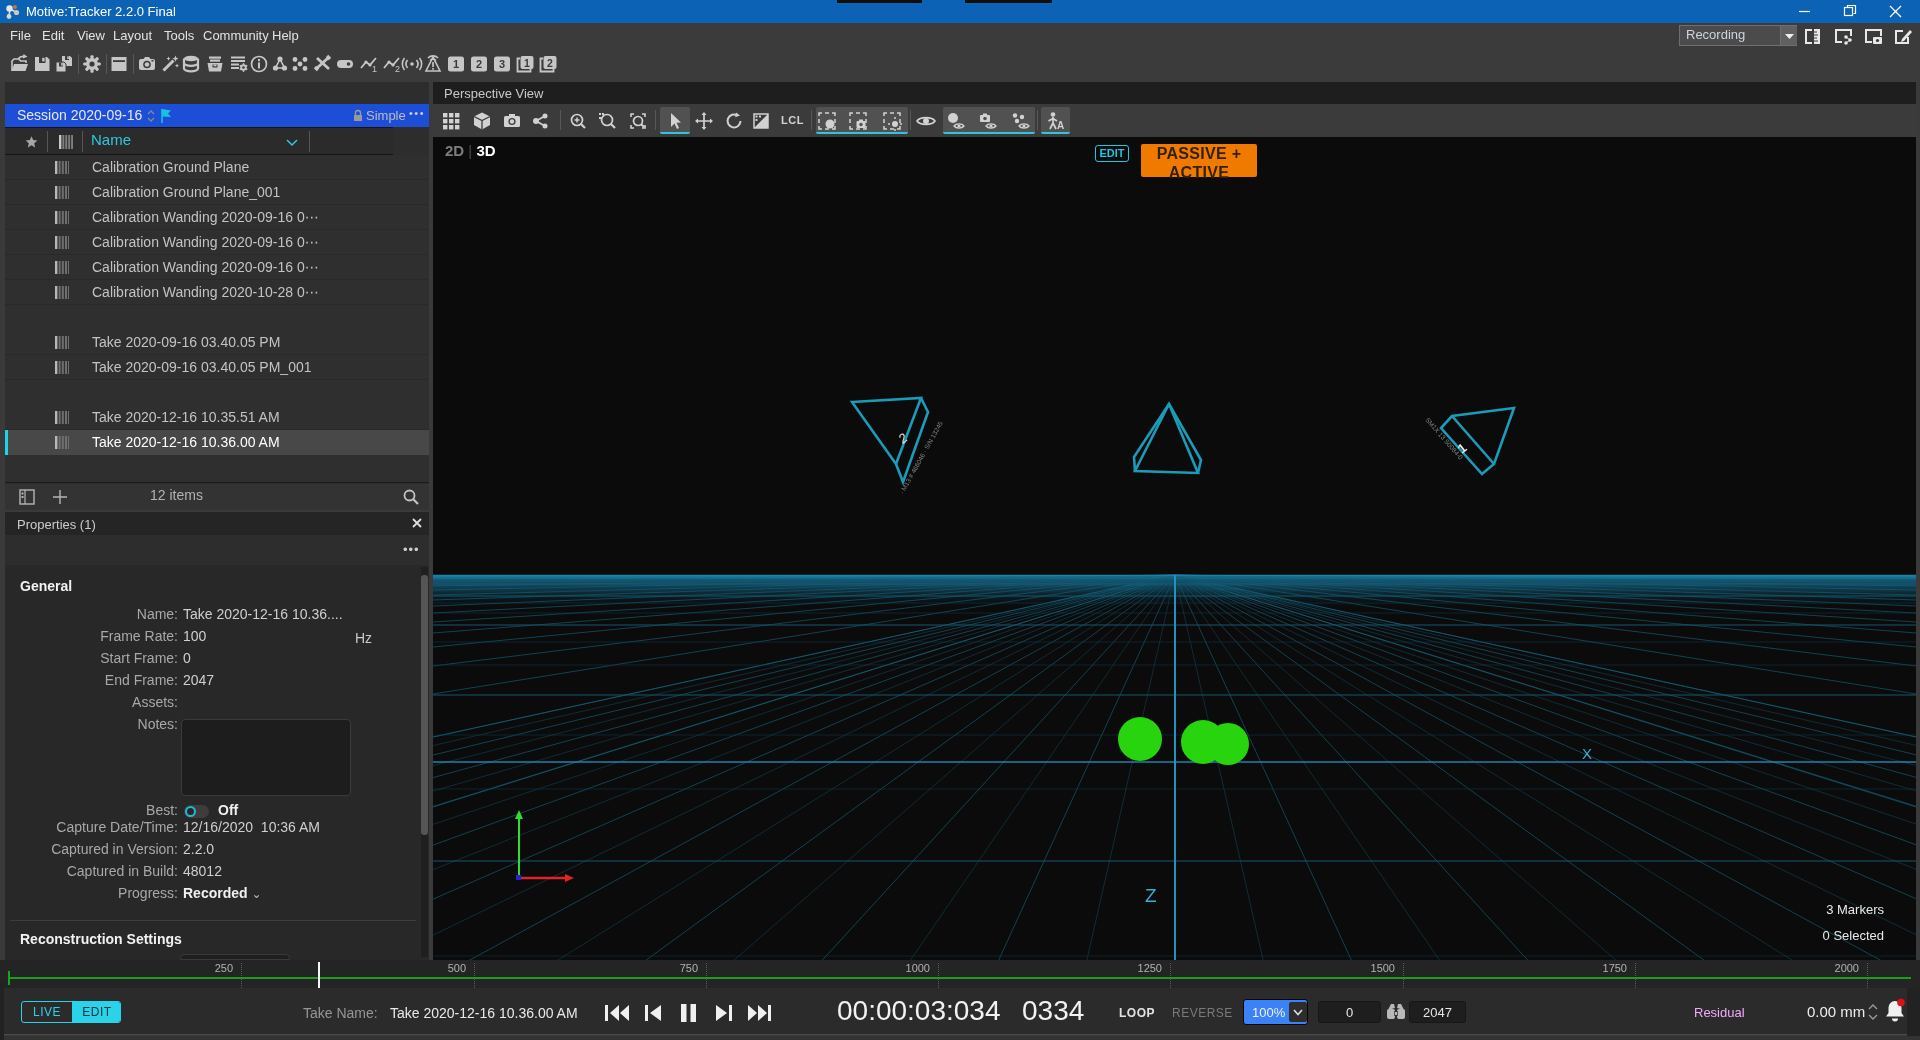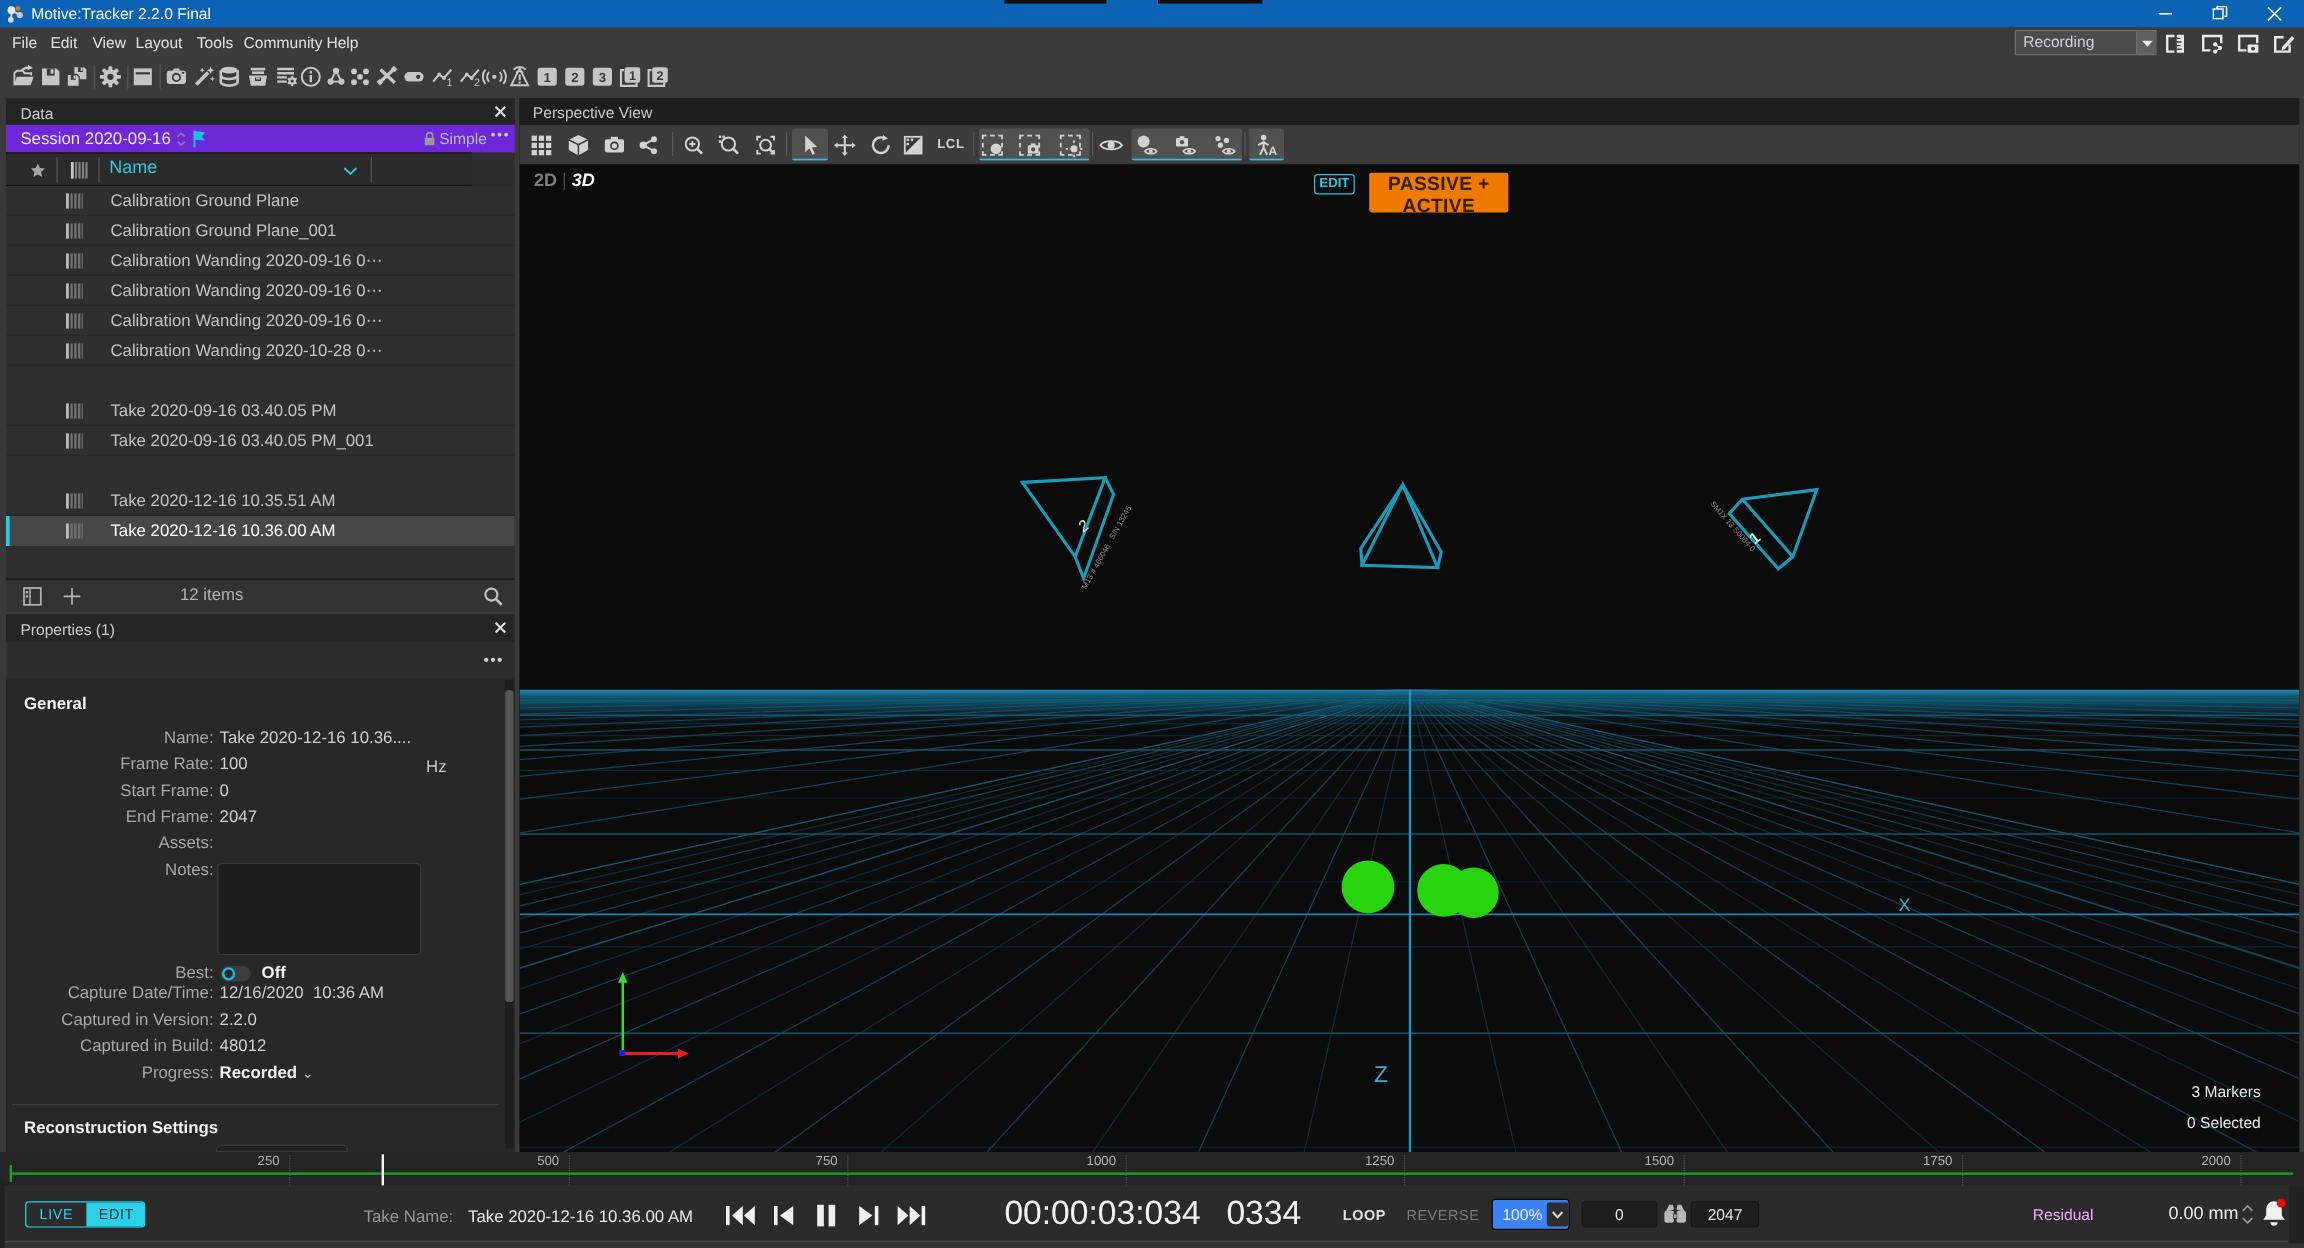--- a/index.html
+++ b/index.html
@@ -252,27 +252,21 @@
         <circle cx="13.5" cy="12.5" r="1.6" fill="#3b3b3b"></circle>
     </svg>
     <svg class="abs" style="left:1894px;top:-20px" width="19" height="17" viewBox="0 0 19 17">
       <path d="M9 3 H2 v12 h12 v-6" fill="none" stroke="#e8e8e8" stroke-width="2"></path>
       <path d="M8 11 L16 2 l2 2 -8 9 -3 1 z" fill="#e8e8e8"></path>
     </svg>
   </div>
 
   <div id="leftcol" class="abs">
 
-    <div class="abs phead" style="left:0;top:0;width:424px;height:22px;">
-      <div class="t">Data</div>
-      <svg class="abs" style="right:6px;top:5px" width="12" height="12">
-          <path d="M2 2 L10 10 M10 2 L2 10" stroke="#ddd" stroke-width="1.8"></path>
-        </svg>
-    </div>
-    <div class="abs" style="left:0;top:22px;width:424px;height:23px;background:#6d28d9;">
+    <div class="abs" style="left:0;top:22px;width:424px;height:23px;background:#1d4ed8;">
       <div class="abs" style="left:12px;top:3px;color:#e8e8e8;font-size:14px;">Session 2020-09-16</div>
       <svg class="abs" style="left:141px;top:4px" width="10" height="16">
           <path d="M2 6 l3-3 3 3" fill="none" stroke="#888" stroke-width="1.3"></path>
           <path d="M2 10 l3 3 3-3" fill="none" stroke="#888" stroke-width="1.3"></path>
         </svg>
       <svg class="abs" style="left:153px;top:3px" width="18" height="18" viewBox="0 0 18 18">
           <path d="M4 2 v14" stroke="#17c2da" stroke-width="1.6"></path>
           <path d="M4 2 l9 1.5 -3 3 3 3.5 L4 9.5 z" fill="#17c2da"></path>
         </svg>
       <svg class="abs" style="left:347px;top:5px" width="12" height="14" viewBox="0 0 12 14">
@@ -626,21 +620,21 @@
 <text x="1029" y="372" fill="#e8e8e8" font-size="13" font-weight="bold" transform="rotate(-38 1029 372)" font-family="Liberation Sans">1</text>
 <text x="465" y="424" fill="#9a9a9a" font-size="6.5" transform="rotate(-61 458 414)" opacity="0.85" font-family="Liberation Sans">· M13 # 466046 · S/N 13245</text>
 <text x="992" y="338" fill="#9a9a9a" font-size="6.5" transform="rotate(49 992 338)" opacity="0.85" font-family="Liberation Sans">SM1X 13 S0084-0</text>
 
 <path d="M86 796 V736" stroke="#2ce02c" stroke-width="2"></path>
 <path d="M86 728 l-4 9 h8 z" fill="#2ce02c"></path>
 <path d="M86 796 H134" stroke="#e32222" stroke-width="2.5"></path>
 <path d="M141 796 l-9 -4 v8 z" fill="#e32222"></path>
 <rect x="83" y="793" width="5" height="5" fill="#2222dd"></rect>
 </svg>
-<div class="abs" style="left:12px;top:60px;font-size:15px;font-weight:bold;color:#7d7d7d;">2D <span style="color:#4a4a4a;font-weight:normal;">|</span> <span style="color:#fff;font-style:italic;">3D</span></div>
+<div class="abs" style="left:12px;top:60px;font-size:15px;font-weight:bold;color:#7d7d7d;">2D <span style="color:#4a4a4a;font-weight:normal;">|</span> <span style="color:#fff;">3D</span></div>
 <div class="abs" style="left:662px;top:63px;width:34px;height:17px;border:1px solid #24c5de;border-radius:3px;color:#24c5de;font-size:11px;font-weight:bold;text-align:center;line-height:15px;">EDIT</div>
 <div class="abs" style="left:708px;top:62px;width:116px;height:33px;background:#f07a00;border-radius:2px;color:#332005;font-size:16px;font-weight:bold;text-align:center;line-height:19px;letter-spacing:.3px;">PASSIVE + ACTIVE</div>
 <div class="abs" style="right:32px;top:820px;color:#e9e9e9;font-size:13px;text-align:right;">3 Markers</div>
 <div class="abs" style="right:32px;top:846px;color:#e9e9e9;font-size:13px;text-align:right;">0 Selected</div>
   </div>
 
   <div id="ruler" class="abs">
     <div class="tick" style="left:241px"></div>
     <div class="num" style="left:183px;width:50px;text-align:right;">250</div>
     <div class="tick" style="left:474px"></div>

